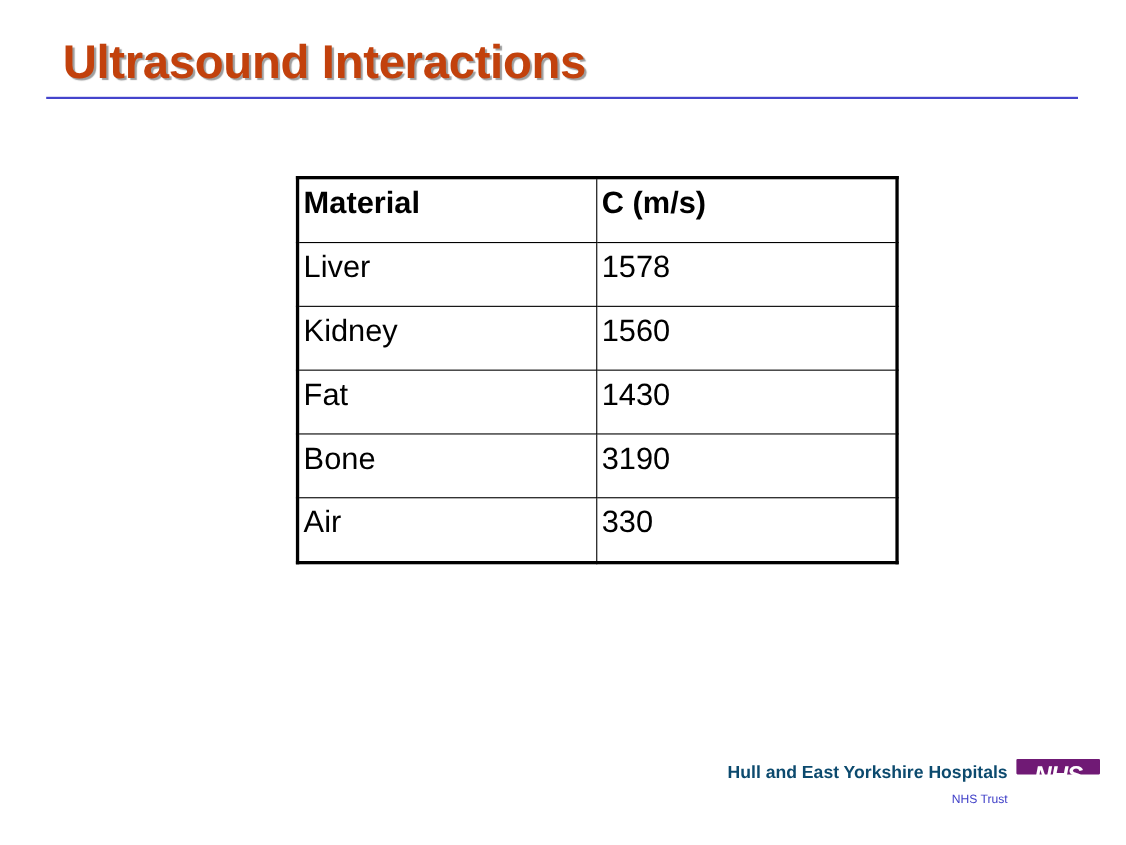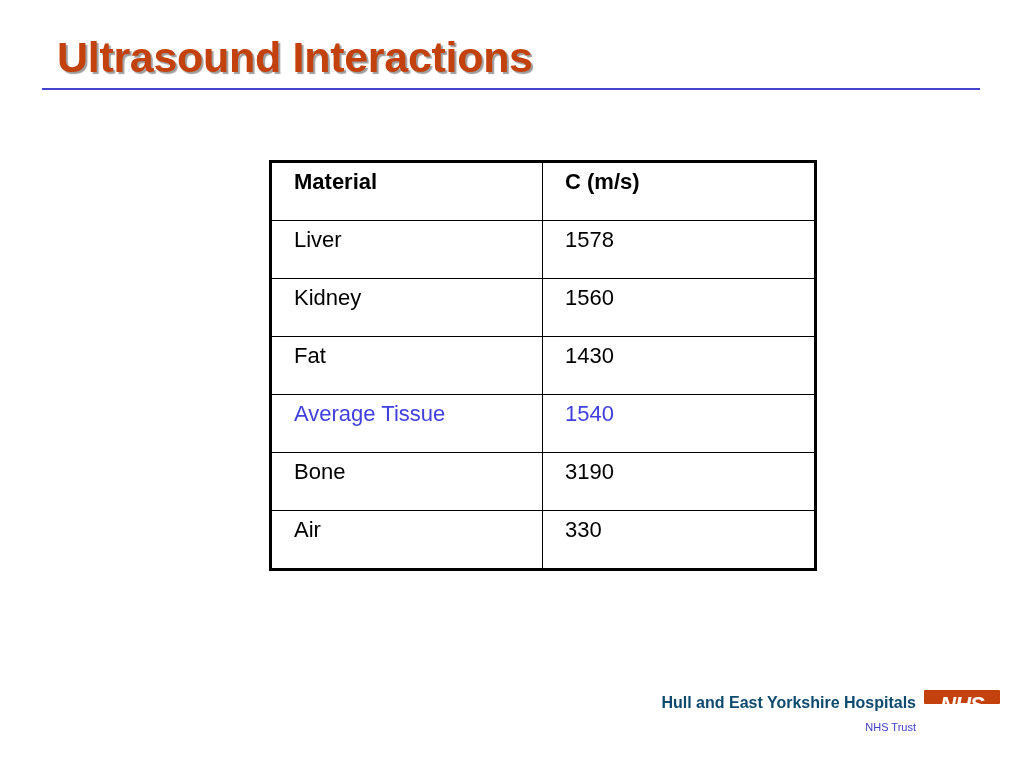--- a/index.html
+++ b/index.html
@@ -45,22 +45,22 @@
     border-collapse: collapse;
     table-layout: fixed;
     border: 3px solid #000000;
     background: #ffffff;
   }
   #speed-table col.col-material { width: 272px; }
   #speed-table col.col-speed    { width: 273px; }
 
   #speed-table td {
     border: 1px solid #000000;
-    padding: 7px 0 9px 22px;
-    font-size: 22px;
+    padding: 7px 0 9px 4px;
+    font-size: 28px;
     line-height: 1.05;
     color: #000000;
     vertical-align: top;
     height: 41px;
     box-sizing: content-box;
   }
   #speed-table tr.header-row td {
     font-weight: bold;
   }
   #speed-table tr.highlight-row td {
@@ -83,21 +83,21 @@
     font-weight: bold;
     color: #0c4a6e;
     white-space: nowrap;
   }
   #nhs-logo {
     position: absolute;
     right: 24px;
     top: -4px;
     width: 76px;
     height: 14px;
-    background: #c2410c;
+    background: #701a75;
     border-radius: 1px;
     margin-left: 14px;
   }
   #nhs-logo-text {
     position: absolute;
     left: 0;
     right: 0;
     top: 3px;
     text-align: center;
     font-size: 22px;
@@ -137,24 +137,20 @@
         <td>1578</td>
       </tr>
       <tr class="">
         <td>Kidney</td>
         <td>1560</td>
       </tr>
       <tr class="">
         <td>Fat</td>
         <td>1430</td>
       </tr>
-      <tr class="highlight-row">
-        <td>Average Tissue</td>
-        <td>1540</td>
-      </tr>
       <tr class="">
         <td>Bone</td>
         <td>3190</td>
       </tr>
       <tr class="">
         <td>Air</td>
         <td>330</td>
       </tr>
     </tbody>
 </table>

